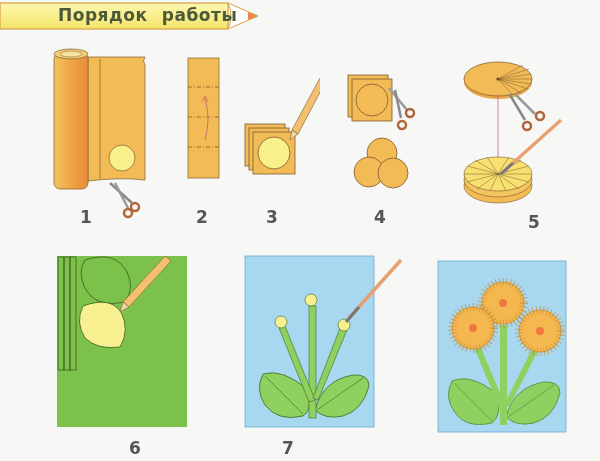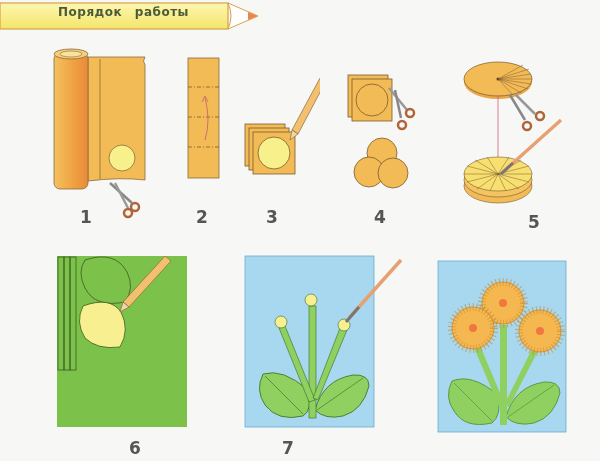--- a/index.html
+++ b/index.html
@@ -1,18 +1,18 @@
 <!DOCTYPE html>
 <html><head>
 <meta charset="utf-8">
 <style>
   html,body{margin:0;padding:0;}
   body{width:600px;height:461px;background:#f7f8f6;position:relative;overflow:hidden;font-family:"DejaVu Sans","Liberation Sans",sans-serif;}
   .header{position:absolute;left:0;top:0;width:260px;height:32px;}
-  .header-title{position:absolute;left:58px;top:5px;font-size:12px;font-weight:bold;color:#4c5a3a;letter-spacing:0.5px;word-spacing:8px;}
+  .header-title{position:absolute;left:58px;top:5px;font-size:17px;font-weight:bold;color:#4c5a3a;letter-spacing:0.5px;word-spacing:8px;}
   .step{position:absolute;}
   .step svg{position:absolute;left:0;top:0;}
   .num{position:absolute;font-size:17px;font-weight:bold;color:#555;font-family:"DejaVu Sans",sans-serif;}
 </style>
 </head>
 <body>
 
 <div class="header">
   <svg width="260" height="32">
     <defs>

